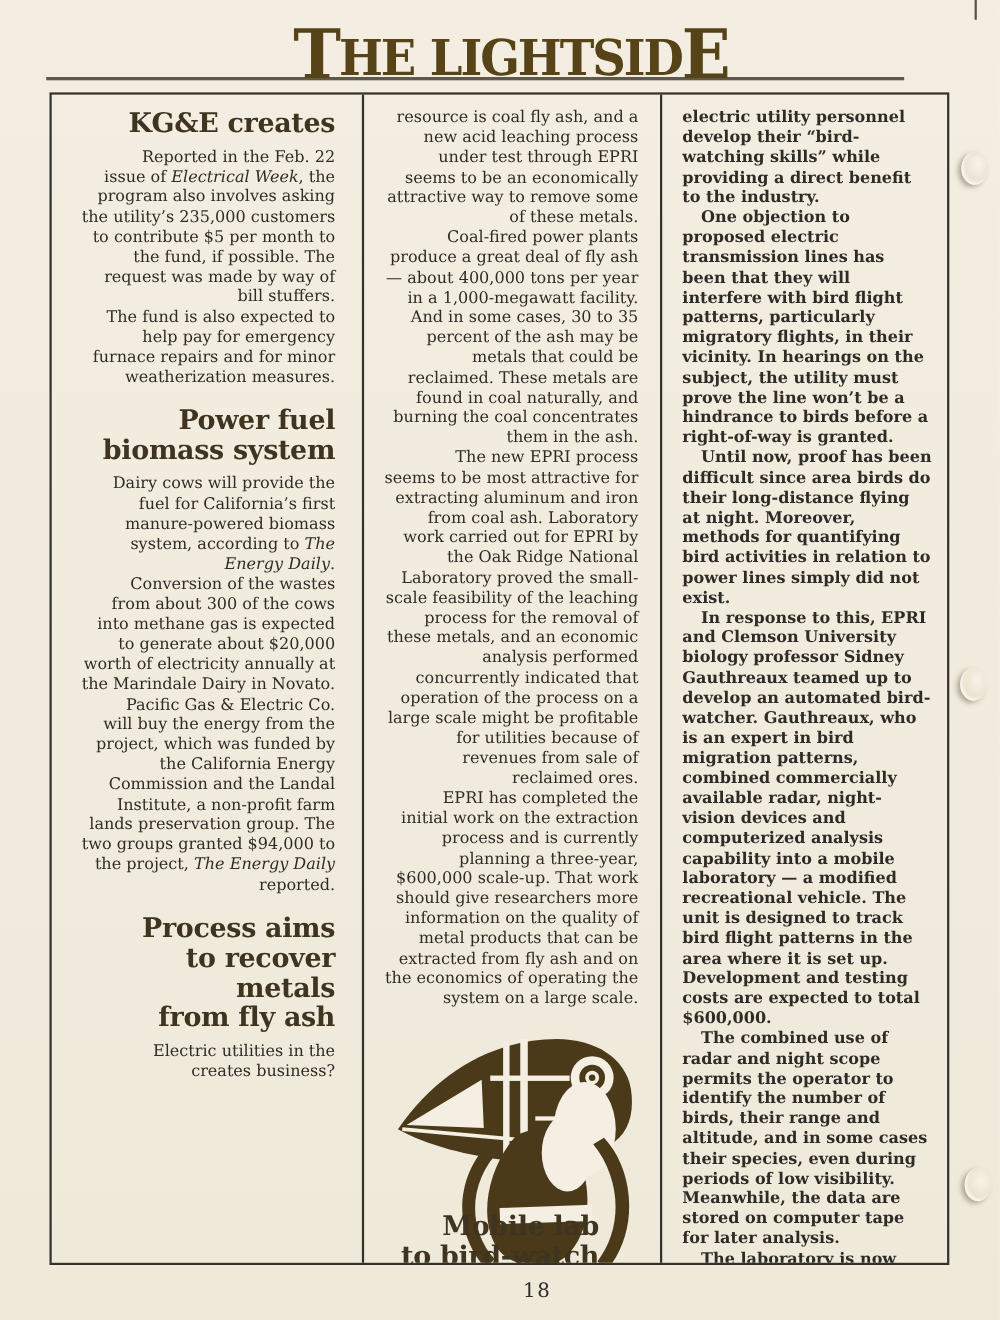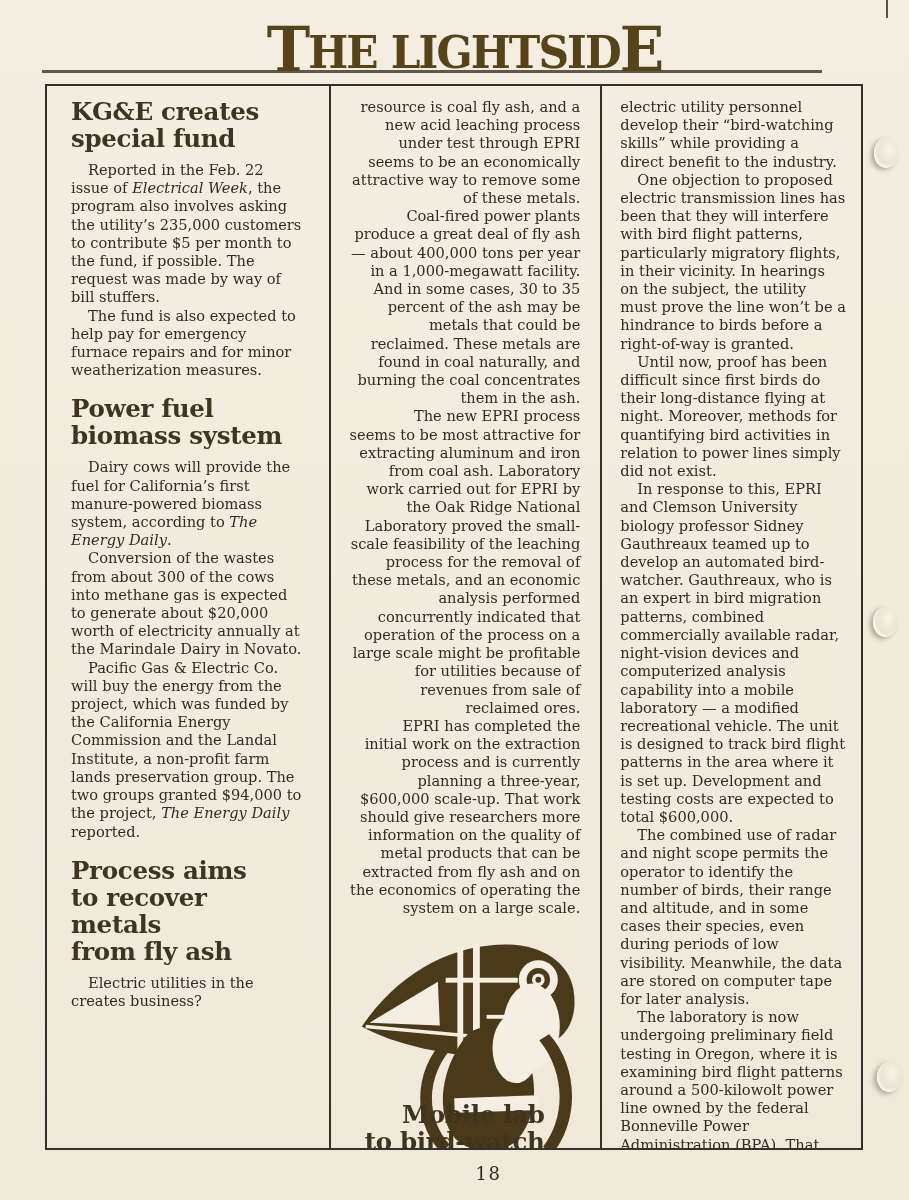--- a/index.html
+++ b/index.html
@@ -25,23 +25,23 @@
   .masthead .mid { font-size:45px; line-height:66px; }
   .masthead .w2  { margin-left:15px; }
 
   
   .frame {
     position:absolute; top:84px; left:45px; width:818px; height:1066px;
     border:2px solid #33312b; box-sizing:border-box;
     display:flex;
   }
   .col { box-sizing:border-box; overflow:hidden; }
-  .col-1 { width:285px; border-right:2px solid #33312b; padding:10px 24px 0 24px; }
+  .col-1 { width:285px; border-right:2px solid #33312b; padding:10px 24px 0 24px;text-align:right; }
   .col-2 { width:273px; border-right:2px solid #33312b; padding:12px 20px 0 18px;text-align:right; }
-  .col-3 { width:260px; padding:12px 14px 16px 18px; }
+  .col-3 { width:260px; padding:12px 14px 16px 18px;font-weight:bold; }
 
   .art-h {
     font-weight:bold; font-size:24.5px; line-height:27px; color:#3e3420;
     margin:16px 0 9px 0; letter-spacing:-0.3px;
   }
   .art-h.first { margin-top:2px; }
   .art-h .hl { display:block; }
 
   p.bp {
     font-size:14.6px; line-height:18.2px; color:#2e2c26;
@@ -79,21 +79,20 @@
 <div class="masthead-rule"></div>
 <div class="masthead">
   <span class="cap">T</span><span class="mid">HE</span><span class="mid w2">LIGHTSID</span><span class="cap">E</span>
 </div>
 
 <div class="frame">
 
   <div class="col col-1">
     <h2 class="art-h first">
       <span class="hl">KG&amp;E creates</span>
-      <span class="hl">special fund</span>
     </h2>
     <p class="bp"><span>Reported in the Feb. 22 issue of </span><span class="em">Electrical Week</span><span>, the program also involves asking the utility’s 235,000 customers to contribute $5 per month to the fund, if possible. The request was made by way of bill stuffers.</span></p>
     <p class="bp">The fund is also expected to help pay for emergency furnace repairs and for minor weatherization measures.</p>
 
     <h2 class="art-h">
       <span class="hl">Power fuel</span>
       <span class="hl">biomass system</span>
     </h2>
     <p class="bp"><span>Dairy cows will provide the fuel for California’s first manure-powered biomass system, according to </span><span class="em">The Energy Daily</span><span>.</span></p>
     <p class="bp">Conversion of the wastes from about 300 of the cows into methane gas is expected to generate about $20,000 worth of electricity annually at the Marindale Dairy in Novato.</p>
@@ -150,21 +149,21 @@
         <span class="hl">Mobile lab</span>
         <span class="hl">to bird-watch</span>
       </h2>
     </div>
 
   </div>
 
   <div class="col col-3">
     <p class="bp cont">electric utility personnel develop their “bird-watching skills” while providing a direct benefit to the industry.</p>
     <p class="bp">One objection to proposed electric transmission lines has been that they will interfere with bird flight patterns, particularly migratory flights, in their vicinity. In hearings on the subject, the utility must prove the line won’t be a hindrance to birds before a right-of-way is granted.</p>
-    <p class="bp">Until now, proof has been difficult since first birds do their long-distance flying at night. Moreover, methods for quantifying bird activities in relation to power lines simply did not exist.</p>
+    <p class="bp">Until now, proof has been difficult since area birds do their long-distance flying at night. Moreover, methods for quantifying bird activities in relation to power lines simply did not exist.</p>
     <p class="bp">In response to this, EPRI and Clemson University biology professor Sidney Gauthreaux teamed up to develop an automated bird-watcher. Gauthreaux, who is an expert in bird migration patterns, combined commercially available radar, night-vision devices and computerized analysis capability into a mobile laboratory — a modified recreational vehicle. The unit is designed to track bird flight patterns in the area where it is set up. Development and testing costs are expected to total $600,000.</p>
     <p class="bp">The combined use of radar and night scope permits the operator to identify the number of birds, their range and altitude, and in some cases their species, even during periods of low visibility. Meanwhile, the data are stored on computer tape for later analysis.</p>
     <p class="bp">The laboratory is now undergoing preliminary field testing in Oregon, where it is examining bird flight patterns around a 500-kilowolt power line owned by the federal Bonneville Power Administration (BPA). That agency has been studying the line’s impact on birds for several years. Comparing results from the mobile laboratory with those of BPA will help researchers check the effectiveness of the EPRI unit.</p>
   </div>
 
 </div>
 
 <div class="page-num">18</div>
 
 <div class="hole hole-1"></div>

